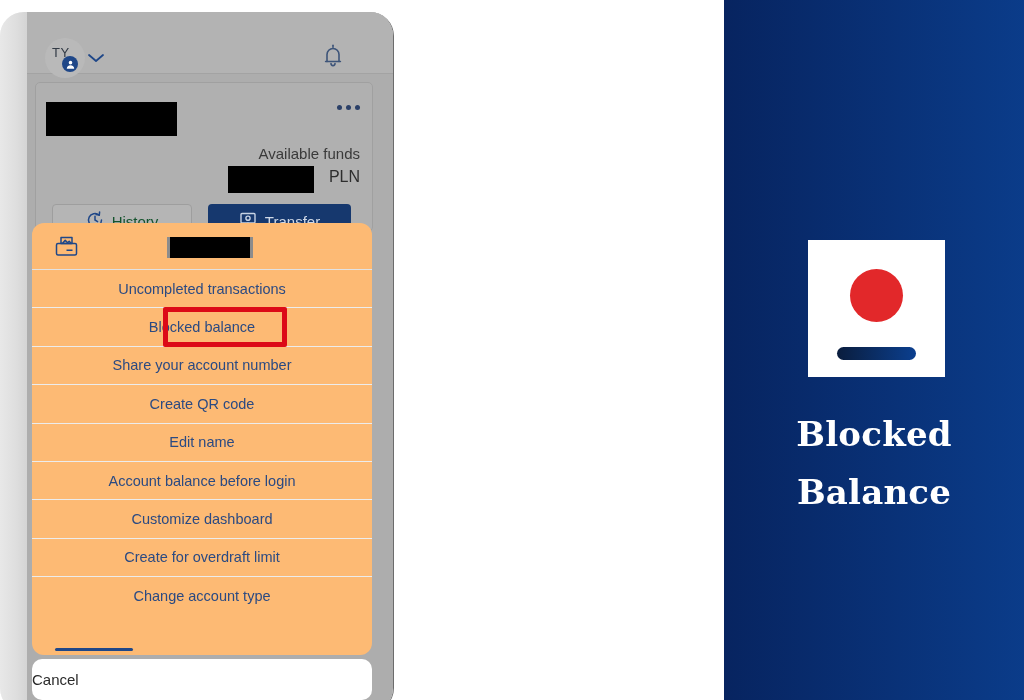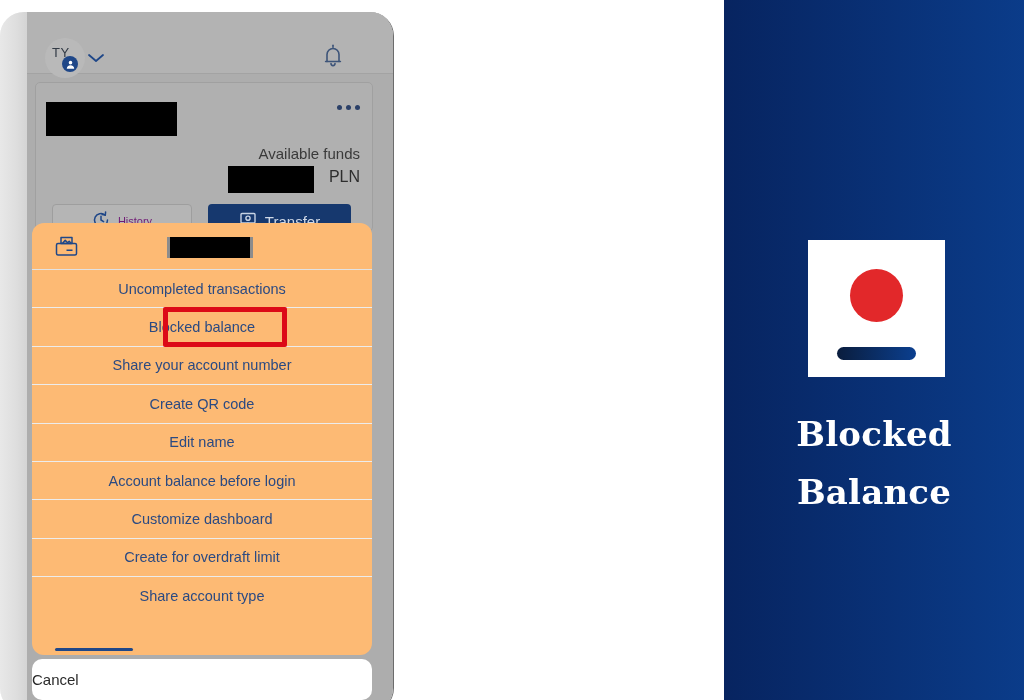--- a/index.html
+++ b/index.html
@@ -76,21 +76,21 @@
     position:absolute; right:58px; top:83px; width:86px; height:27px;
   }
   .pln {
     position:absolute; right:12px; top:85px;
     font-size:16px; color:#2e2e2e;
   }
   .btn-history {
     position:absolute; left:16px; top:121px; width:140px; height:34px;
     background:#b5b5b5; border:1px solid #9e9e9e; border-radius:4px;
     display:flex; align-items:center; justify-content:center; gap:8px;
-    font-size:11px; color:#701a75;
+    font-size:15px; color:#14532d;
   }
   .btn-transfer {
     position:absolute; left:172px; top:121px; width:143px; height:34px;
     background:#16386e; border-radius:4px;
     display:flex; align-items:center; justify-content:center; gap:8px;
     font-size:15px; color:#cfd8e6;
   }
   .btn-history svg, .btn-transfer svg { width:18px; height:18px; flex:none; }
 
   
@@ -270,21 +270,21 @@
             <div class="menu-item">
               <span>Account balance before login</span>
             </div>
             <div class="menu-item">
               <span>Customize dashboard</span>
             </div>
             <div class="menu-item">
               <span>Create for overdraft limit</span>
             </div>
             <div class="menu-item">
-              <span>Share account type</span>
+              <span>Change account type</span>
             </div>
           </div>
 
         <div class="sheet-scroll-ind"></div>
       </div>
 
       <div class="cancel-card">
         <span>Cancel</span>
       </div>
 

